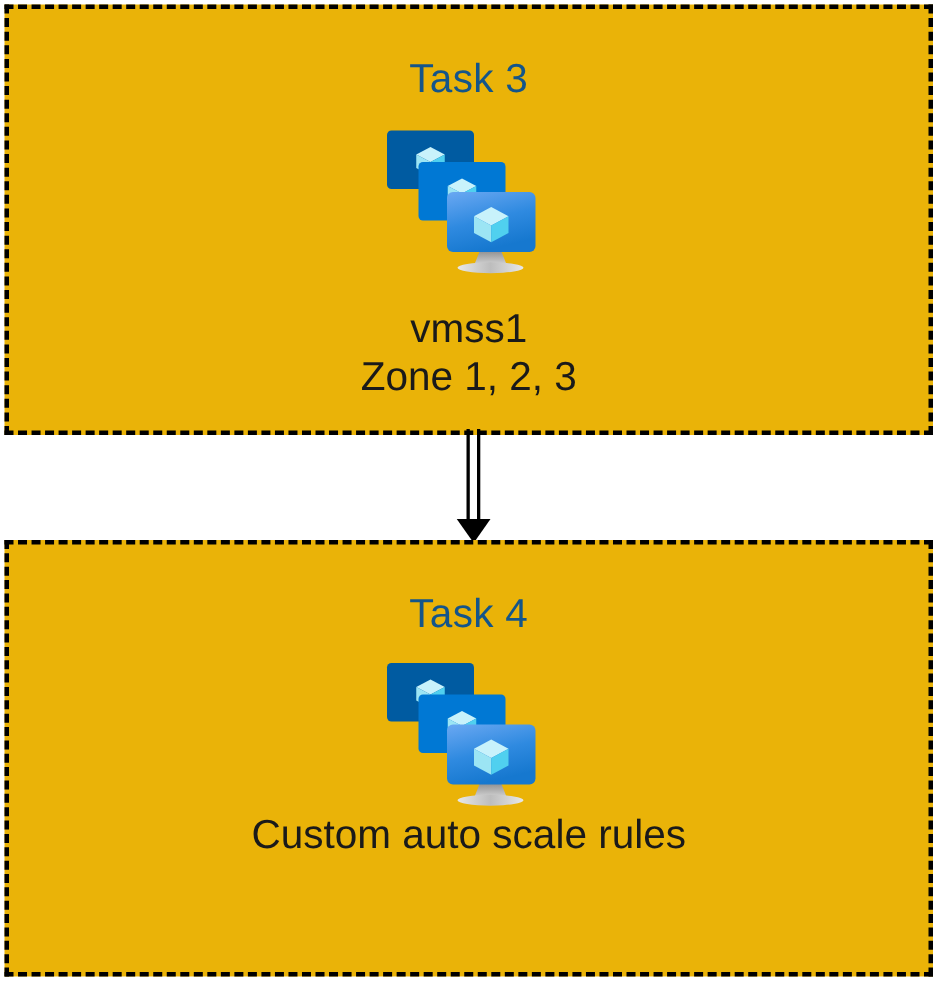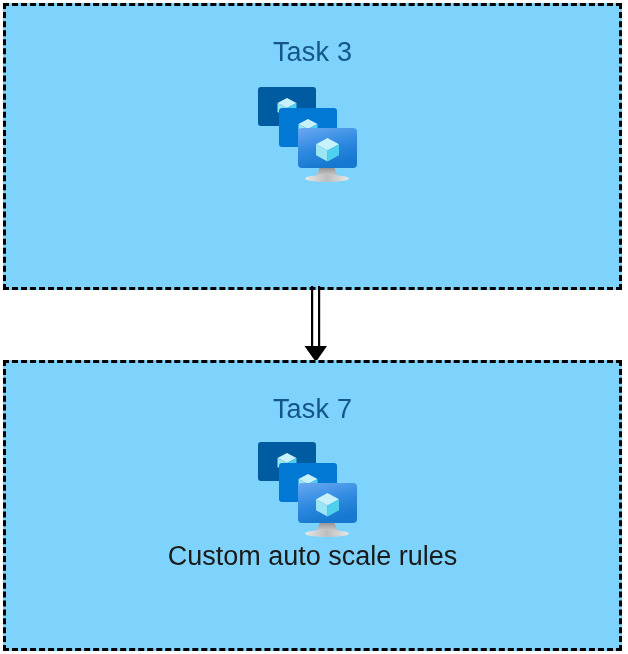--- a/index.html
+++ b/index.html
@@ -19,21 +19,21 @@
     position: absolute;
     inset: 0;
     width: 628px;
     height: 654px;
   }
 
   
   .task-box {
     position: absolute;
     box-sizing: border-box;
-    background: #7dd3fc;
+    background: #eab308;
     border: 3px dashed #000000;
     display: flex;
     flex-direction: column;
     align-items: center;
   }
   #task-box-3 {
     left: 3px;
     top: 3px;
     width: 619px;
     height: 287px;
@@ -133,35 +133,39 @@
 
         <rect x="45" y="46" width="59" height="40" rx="4" fill="url(#frontScreen3)"></rect>
         <g>
           <polygon points="74.5,56 86,62.2 74.5,68.4 63,62.2" fill="#c8f2fb"></polygon>
           <polygon points="63,62.2 74.5,68.4 74.5,79.5 63,73.3" fill="#9ce5f4"></polygon>
           <polygon points="86,62.2 86,73.3 74.5,79.5 74.5,68.4" fill="#50d0ef"></polygon>
         </g>
       </svg>
     </div>
 
+    <div class="task-caption">
+      <div>vmss1</div>
+      <div>Zone 1, 2, 3</div>
+    </div>
   </div>
 
   <div class="connector">
     <svg width="40" height="78" viewBox="0 0 40 78" xmlns="http://www.w3.org/2000/svg">
 
       <rect x="15" y="0" width="2.2" height="62" fill="#000000"></rect>
       <rect x="22" y="0" width="2.2" height="62" fill="#000000"></rect>
 
       <polygon points="8.5,60 31,60 19.8,76" fill="#000000"></polygon>
     </svg>
   </div>
 
   <div class="task-box" id="task-box-4">
 
-    <div class="task-title">Task 7</div>
+    <div class="task-title">Task 4</div>
 
     <div class="vmss-icon">
       <svg width="120" height="104" viewBox="0 0 120 104" xmlns="http://www.w3.org/2000/svg">
         <defs>
           <linearGradient id="frontScreen4" x1="0" y1="0" x2="0.35" y2="1">
             <stop offset="0%" stop-color="#6aa8f2"></stop>
             <stop offset="55%" stop-color="#2f8ae0"></stop>
             <stop offset="100%" stop-color="#1678cf"></stop>
           </linearGradient>
           <linearGradient id="stand4" x1="0" y1="0" x2="0" y2="1">

